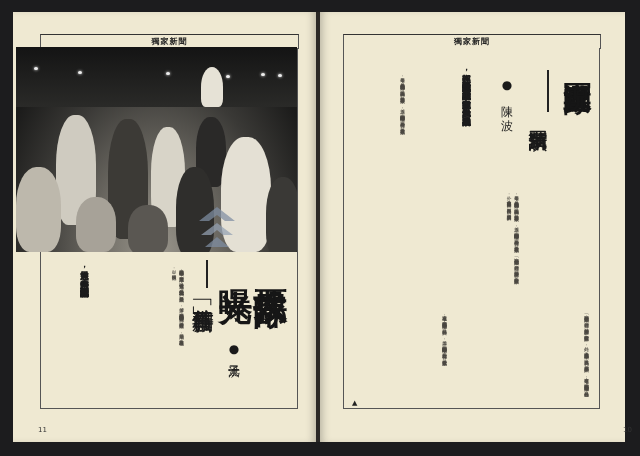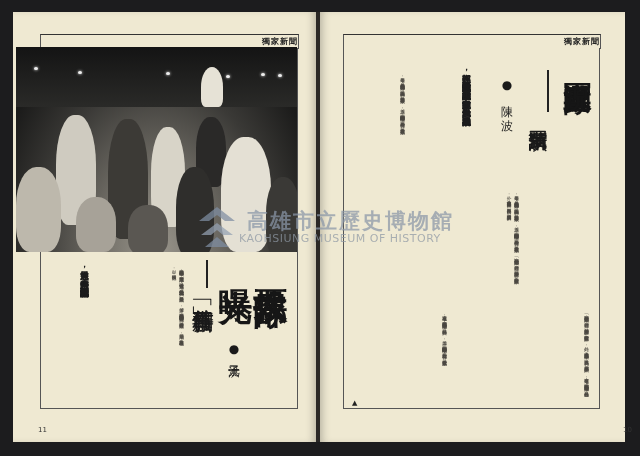--- a/index.html
+++ b/index.html
@@ -12,21 +12,21 @@
   .page {
     position:absolute; top:0; height:430px;
     background:#efe9d2;
   }
   .page.left { left:0; width:303px; box-shadow: inset -6px 0 8px -4px rgba(0,0,0,0.25); }
   .page.right { left:307px; width:305px; box-shadow: inset 6px 0 8px -4px rgba(0,0,0,0.25); }
   .gutter { position:absolute; left:303px; top:0; width:4px; height:430px; background:#2a2826; }
 
   .section-header {
     position:absolute; height:14px; border-top:1.5px solid #333; border-left:1px solid #555; border-right:1px solid #555;
-    background:#efe9d2; text-align:right; font-size:8px; font-weight:bold; color:#222; line-height:14px;
+    background:#efe9d2; text-align:center; font-size:8px; font-weight:bold; color:#222; line-height:14px;
     font-family: "DejaVu Sans", sans-serif; letter-spacing:1px;
   }
   .frame { position:absolute; border:1px solid #555; }
 
   
   .photo {
     position:absolute; left:3px; top:35px; width:281px; height:205px; overflow:hidden;
     background: radial-gradient(ellipse at 50% 100%, #9a968c 0%, #6e6b64 30%, #3a3936 60%, #1b1b1a 85%);
   }
   .photo .sky { position:absolute; left:0; top:0; width:100%; height:60px; background:linear-gradient(#141414,#2a2a28); }
@@ -147,15 +147,13 @@
     <div class="pagenum" style="left:303px; top:414px;">10</div>
   </div>
 </div>
 
 <div class="watermark">
   <svg class="wm-logo" viewBox="0 0 44 44">
     <polygon points="22,2 40,16 30,16 22,10 14,16 4,16" fill="#7f8ea3"></polygon>
     <polygon points="22,18 38,30 28,30 22,25 16,30 6,30" fill="#95a2b3"></polygon>
     <polygon points="22,32 34,42 10,42" fill="#7f8ea3"></polygon>
   </svg>
-  <div class="wm-cn">高雄市立歷史博物館</div>
-  <div class="wm-en">KAOHSIUNG MUSEUM OF HISTORY</div>
 </div>
 
 </body></html>

